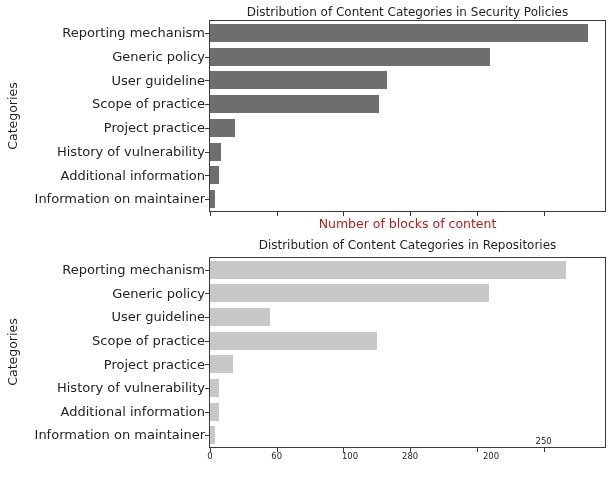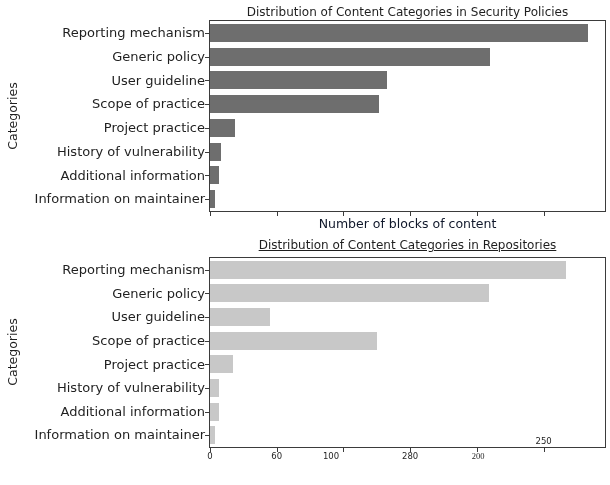--- a/index.html
+++ b/index.html
@@ -12,21 +12,21 @@
     color: #1f1f1f;
     overflow: hidden;
   }
   .chart { position: absolute; inset: 0; }
   .title {
     position: absolute; left: 209px; width: 397px;
     text-align: center; font-size: 12px; line-height: 14px;
     color: #1f1f1f; white-space: nowrap;
   }
   .t0 { top: 5px; }
-  .t1 { top: 238px; text-decoration: underline; }
+  .t1 { top: 238px; }
   .plot {
     position: absolute; left: 209px; width: 397px;
     border: 1px solid #3b3b3b; box-sizing: border-box;
     background: #ffffff; overflow: hidden;
   }
   .p0 { top: 20px;  height: 192px; }
   .p1 { top: 257px; height: 191px; }
   .bar { position: absolute; left: 0; }
   .cat-label {
     position: absolute; left: 12px; width: 193px;
@@ -34,21 +34,21 @@
     color: #1f1f1f;
   }
   .ytick { position: absolute; left: 205px; width: 4px; height: 1px; background: #3b3b3b; }
   .xtick { position: absolute; width: 1px; height: 4px; background: #3b3b3b; }
   .xtick-label {
     position: absolute; font-size: 8.5px; color: #1f1f1f;
     transform: translateX(-50%); white-space: nowrap;
   }
   .xlabel {
     position: absolute; left: 209px; width: 397px;
-    text-align: center; font-size: 12.5px; color: #0f172a; white-space: nowrap;
+    text-align: center; font-size: 12.5px; color: #b91c1c; white-space: nowrap;
   }
   .xl0 { top: 216px; }
   .xl1 { top: 461px; }
   .ylabel {
     position: absolute; left: 12px;
     transform: translate(-50%, -50%) rotate(-90deg);
     font-size: 12.5px; color: #1f1f1f; white-space: nowrap;
   }
   .yl0 { top: 116px; }
   .yl1 { top: 352px; }
@@ -123,22 +123,22 @@
       <div class="ytick" style="top: 387.938px;"></div>
       <div class="cat-label" style="top: 399.75px; height: 23.625px; line-height: 23.625px;">Additional information</div>
       <div class="ytick" style="top: 411.562px;"></div>
       <div class="cat-label" style="top: 423.375px; height: 23.625px; line-height: 23.625px;">Information on maintainer</div>
       <div class="ytick" style="top: 435.188px;"></div>
       <div class="xtick" style="left: 210px; top: 448px;"></div>
       <div class="xtick-label" style="left: 210px; top: 451px;">0</div>
       <div class="xtick" style="left: 276.723px; top: 448px;"></div>
       <div class="xtick-label" style="left: 276.723px; top: 451px;">60</div>
       <div class="xtick" style="left: 343.446px; top: 448px;"></div>
-      <div class="xtick-label" style="left: 331px; top: 451px; text-align: center;">100</div>
+      <div class="xtick-label" style="left: 350px; top: 451px; text-align: center;">100</div>
       <div class="xtick" style="left: 410.169px; top: 448px;"></div>
       <div class="xtick-label" style="left: 410.169px; top: 451px;">280</div>
       <div class="xtick" style="left: 476.892px; top: 448px;"></div>
-      <div class="xtick-label" style="left: 478px; top: 451px; font-family: Liberation Serif, serif;">200</div>
+      <div class="xtick-label" style="left: 491px; top: 451px;">200</div>
       <div class="xtick" style="left: 543.615px; top: 448px;"></div>
       <div class="xtick-label" style="left: 543.615px; top: 436px;">250</div>
     </section>
 
 </div>
 
 </body></html>

